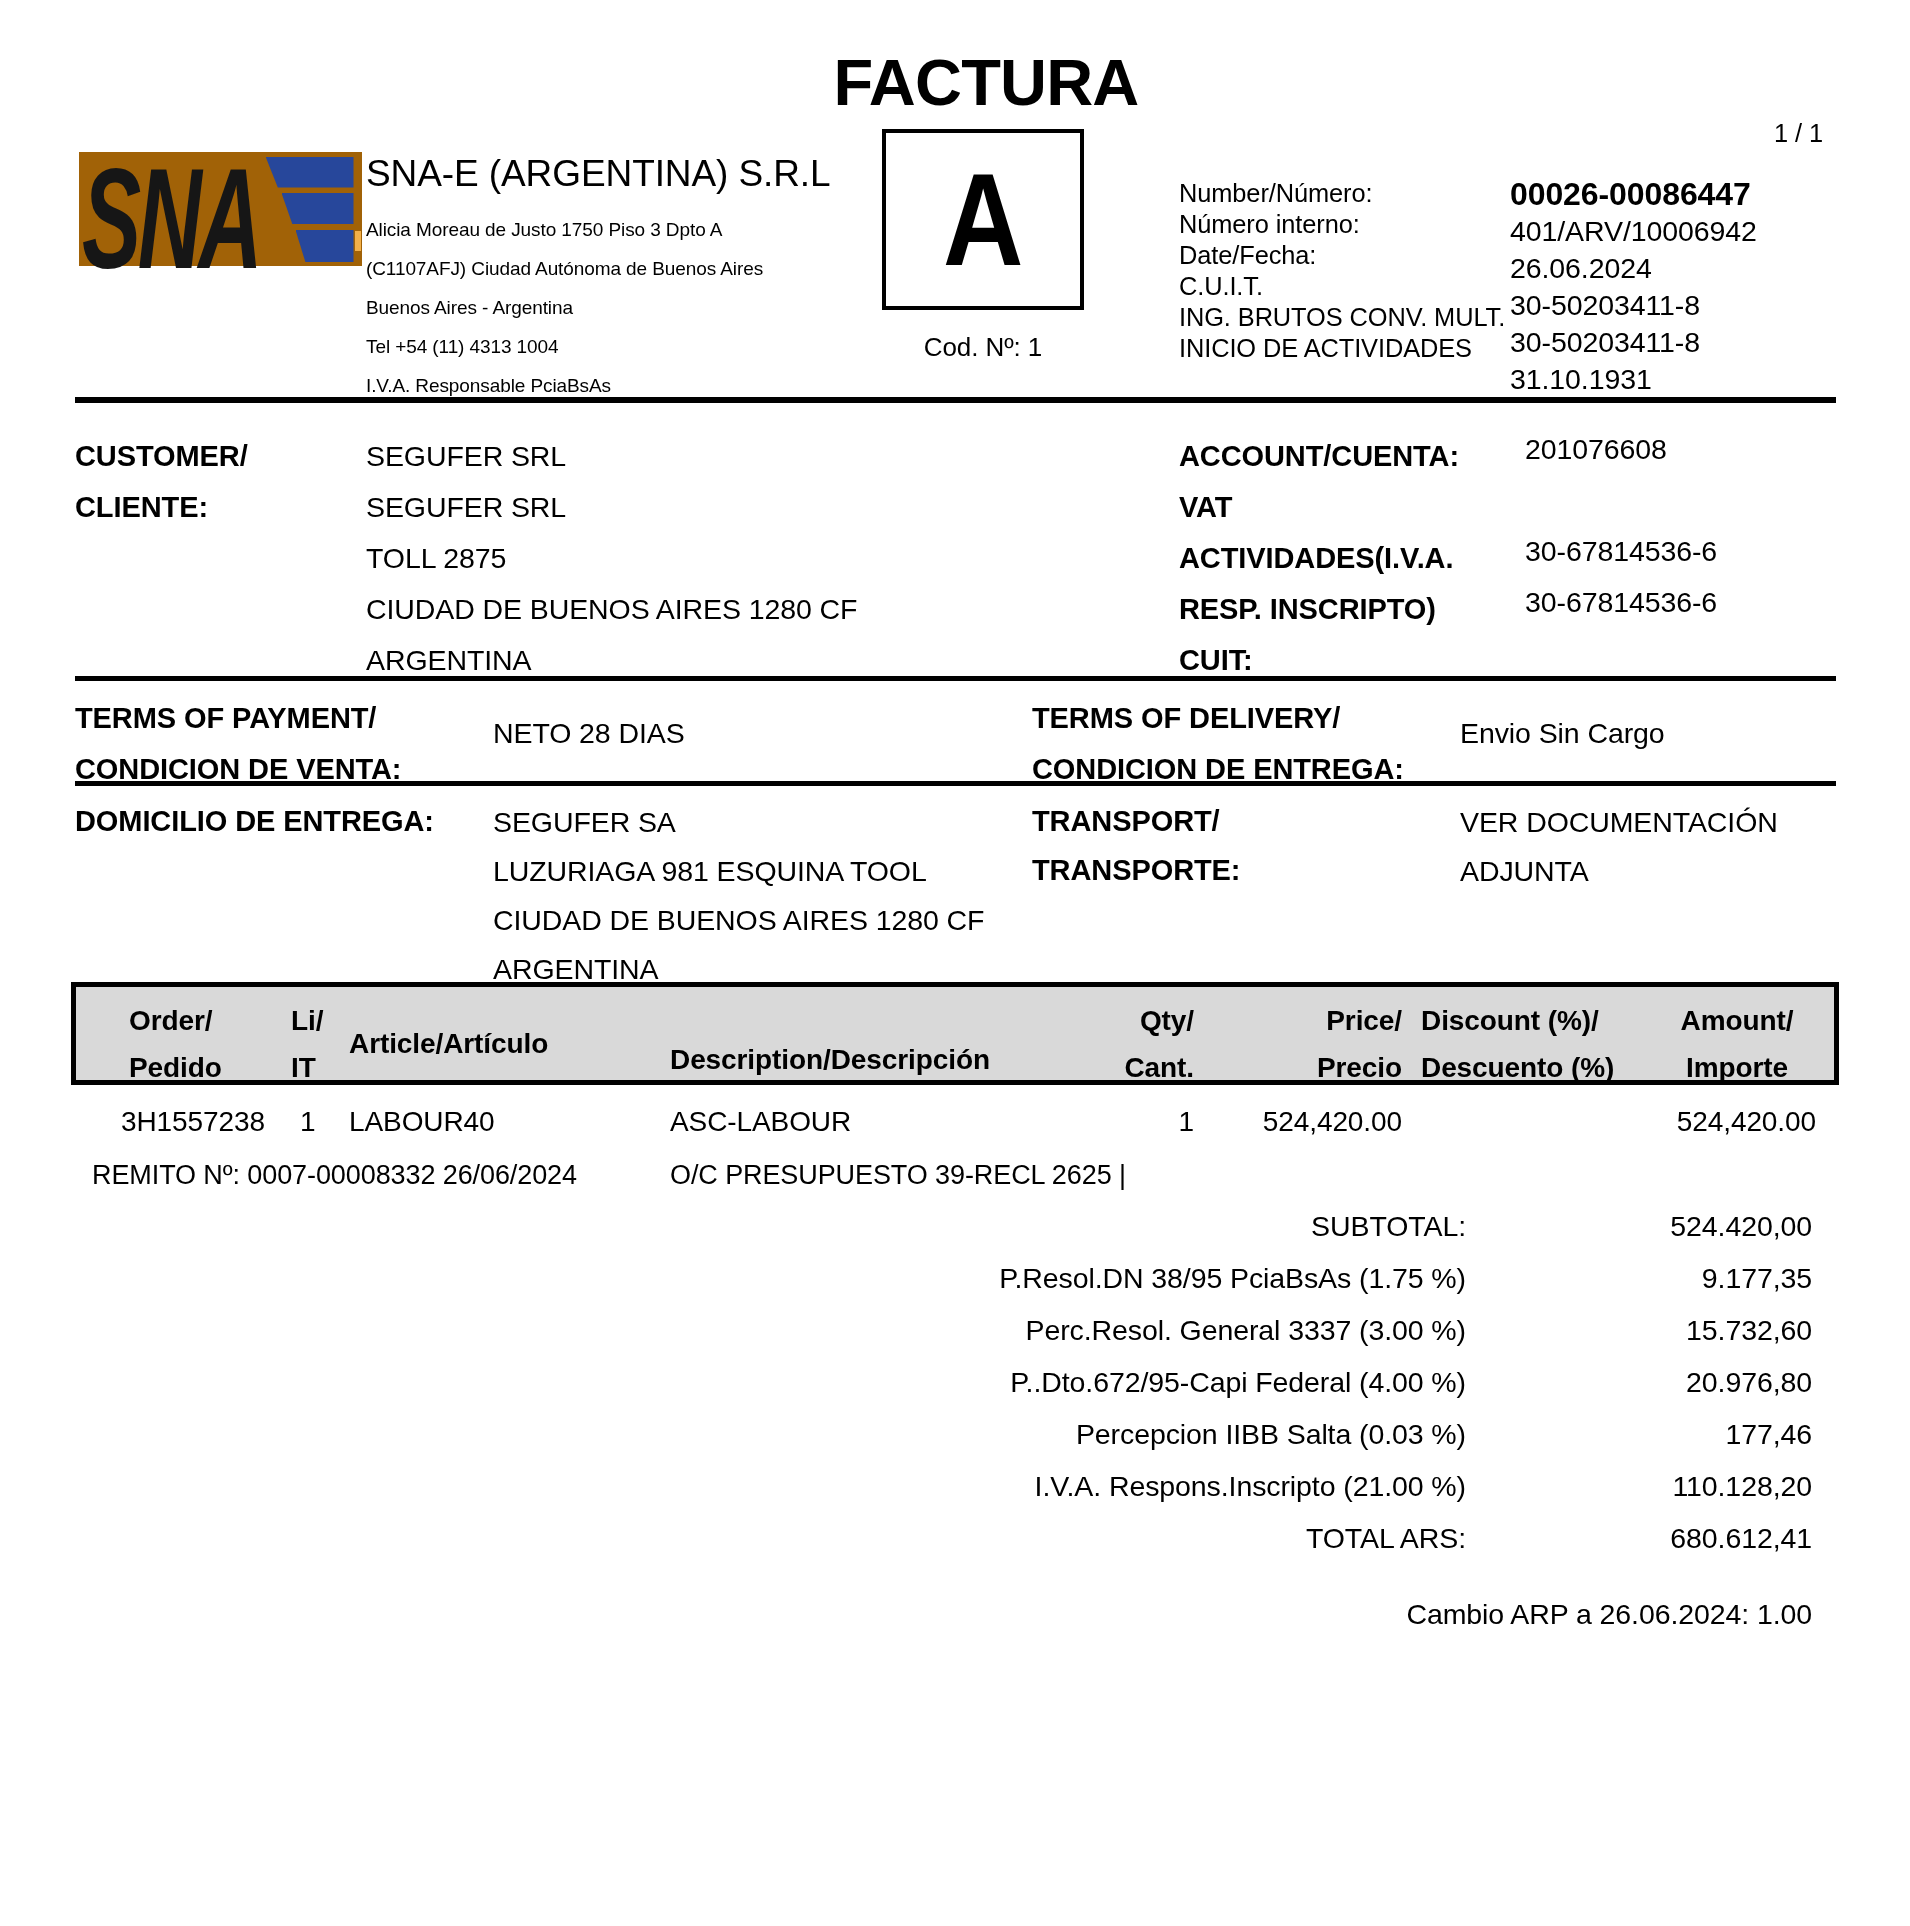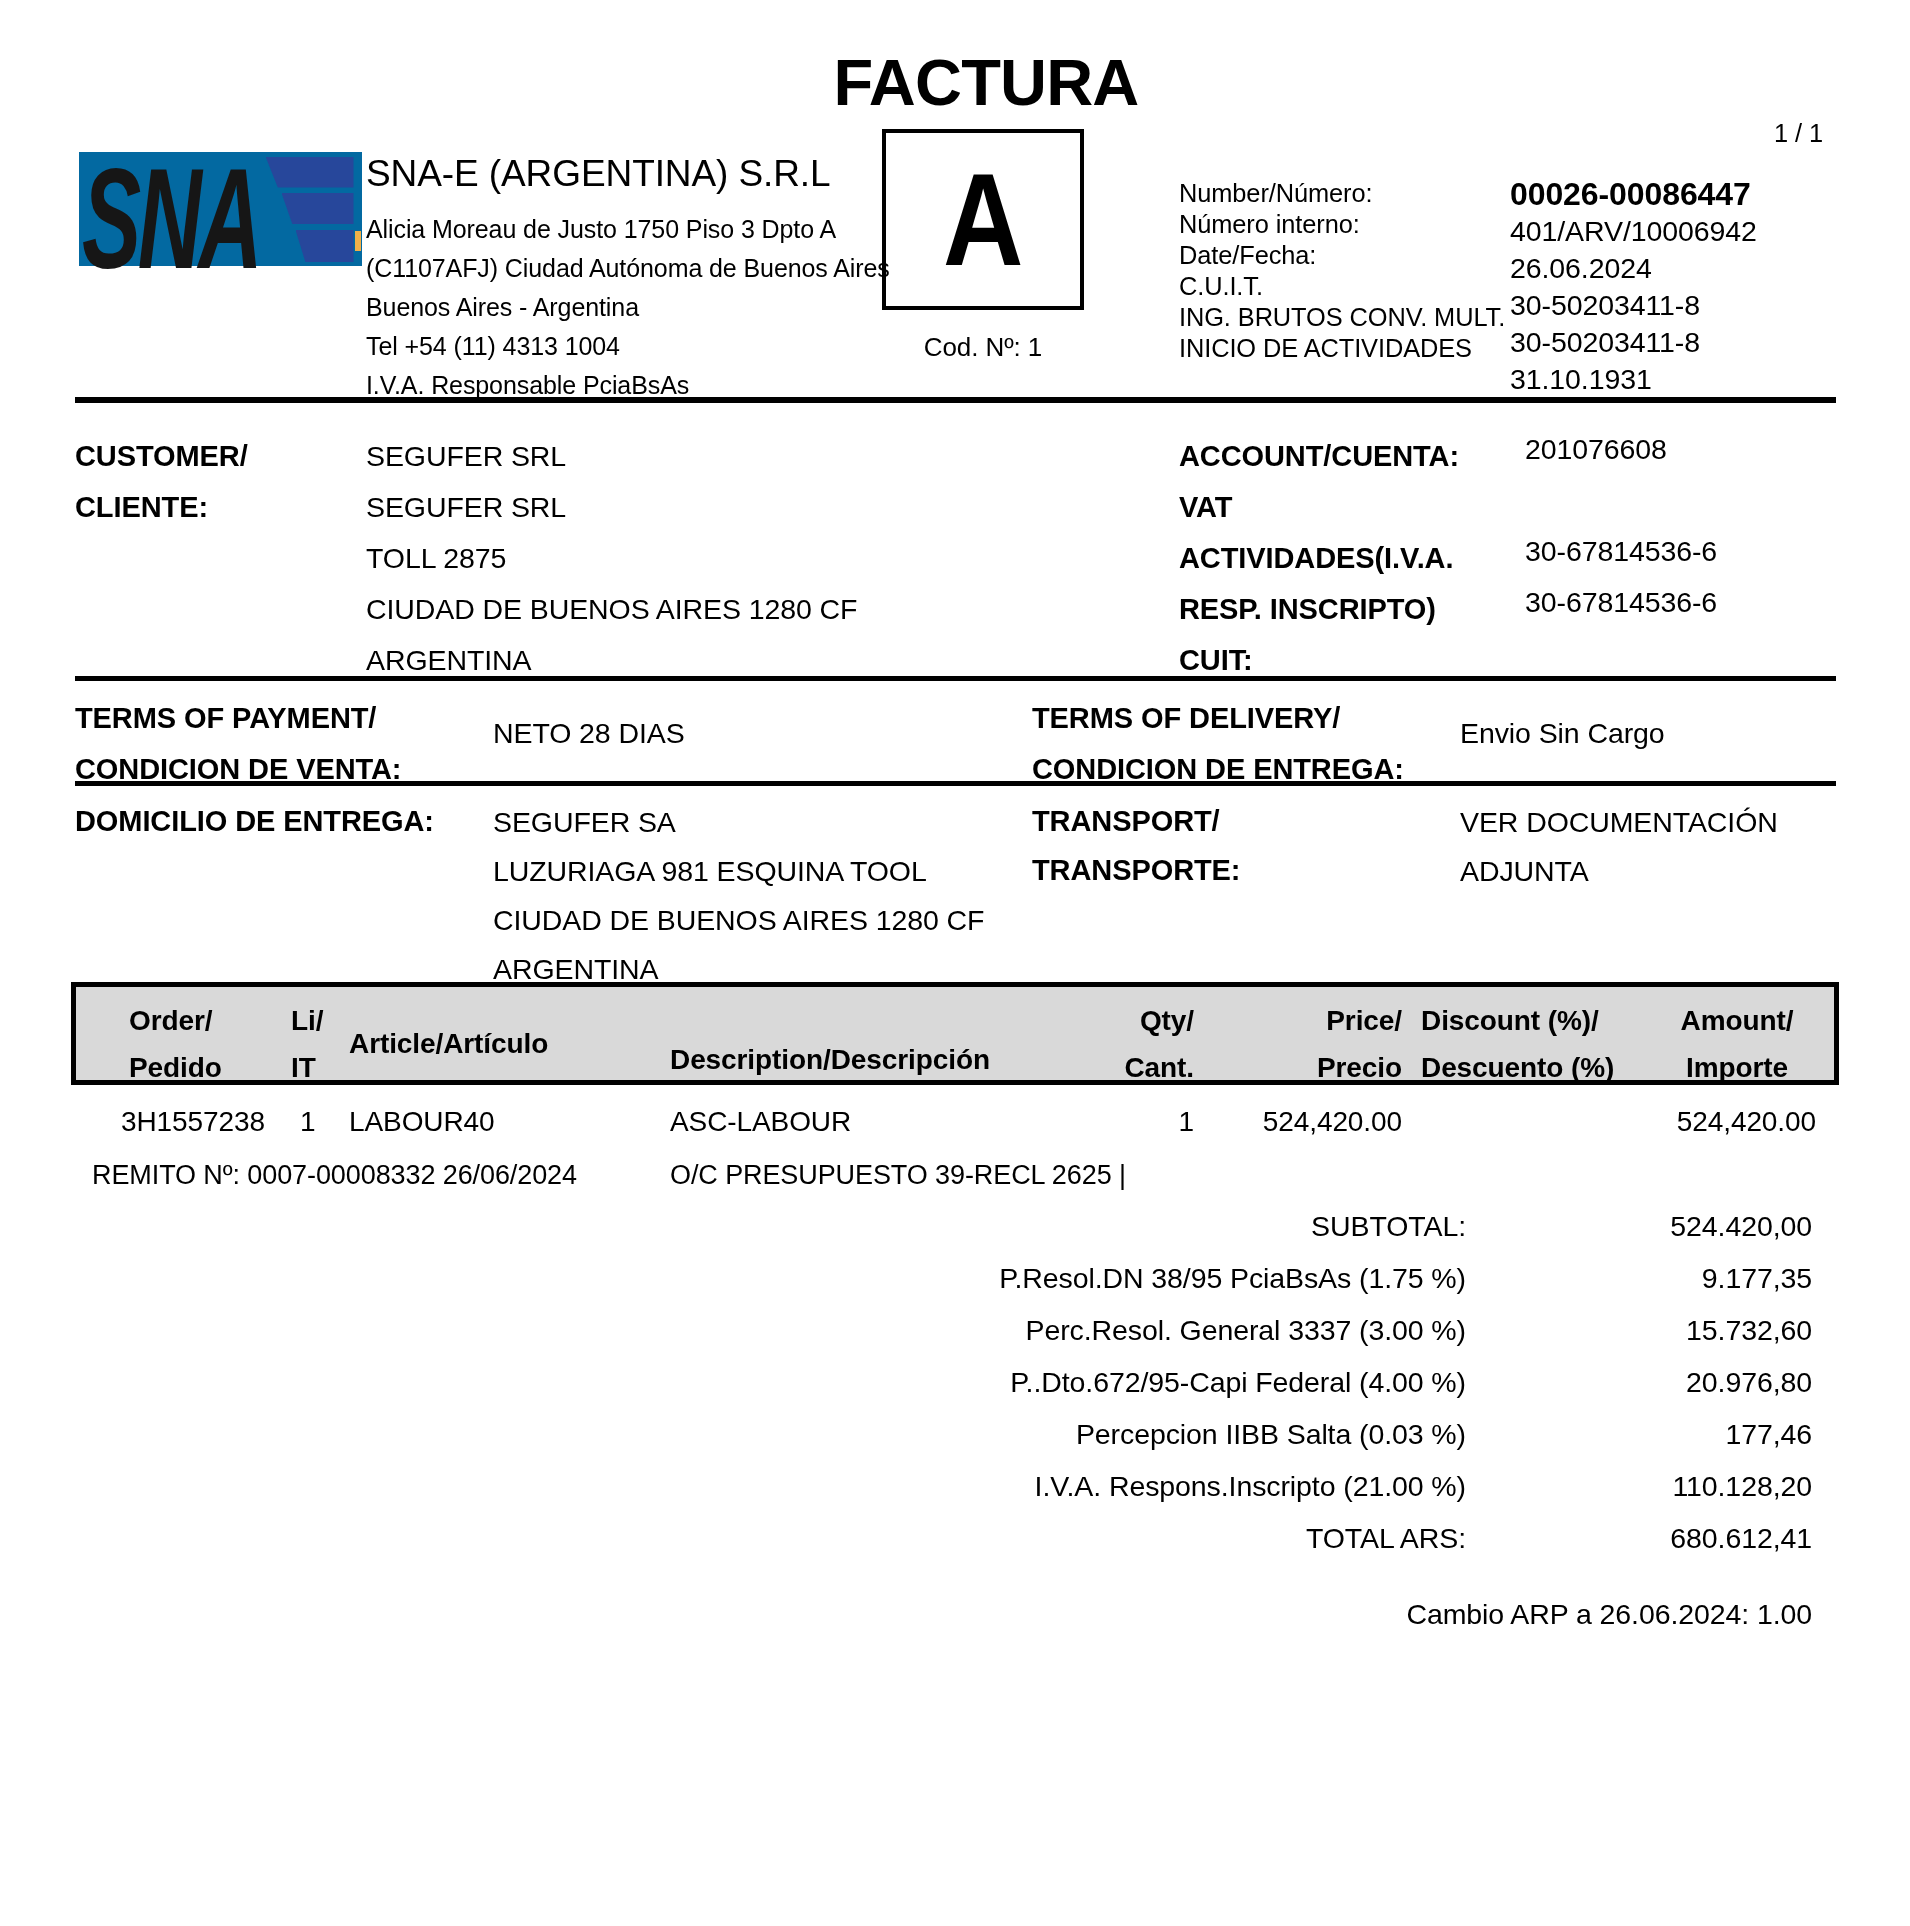--- a/index.html
+++ b/index.html
@@ -16,35 +16,35 @@
   }
 
   
   .f-title {
     position: absolute; top: 45px; left: 693px; width: 586px;
     text-align: center; font-size: 65px; font-weight: bold; letter-spacing: -0.8px;
   }
   .page-num { position: absolute; top: 119px; left: 1707px; width: 116px; text-align: right; font-size: 25.4px; }
 
   
-  .logo { position: absolute; left: 79px; top: 152px; width: 283px; height: 114px; background:#0369a1; }
+  .logo { position: absolute; left: 79px; top: 152px; width: 283px; height: 114px; background:#a16207; }
   .sna-text {
     position: absolute; left: 3.1px; top: -14.6px;
     font-size: 143px; font-weight: 900; font-style: italic;
     letter-spacing: -5.4px; color: #161616;
     transform: scaleX(0.62); transform-origin: 0 0; white-space: nowrap;
   }
   .sna-bar { position: absolute; background: #27479b; }
   .sna-bar.b1 { right: 8.5px; top: 4.6px;  width: 88px; height: 31px; clip-path: polygon(0 0, 100% 0, 100% 100%, 14% 100%); }
   .sna-bar.b2 { right: 8.5px; top: 41px; width: 72px; height: 31px; clip-path: polygon(0 0, 100% 0, 100% 100%, 15% 100%); }
   .sna-bar.b3 { right: 8.5px; top: 78px; width: 58px; height: 32px; clip-path: polygon(0 0, 100% 0, 100% 100%, 17% 100%); }
   .sna-tick { position: absolute; right: 1.5px; top: 79px; width: 5.8px; height: 20px; background: #f2b04a; }
 
   .company-name { position: absolute; left: 366px; top: 153px; font-size: 37px; font-weight: normal; }
-  .company-address { position: absolute; left: 366px; top: 210px; font-size: 25px; line-height: 39px; }
+  .company-address { position: absolute; left: 366px; top: 210px; font-size: 19px; line-height: 39px; }
 
   
   .abox {
     position: absolute; left: 882px; top: 129px; width: 202px; height: 181px;
     border: 4.2px solid #000; display: flex; align-items: center; justify-content: center;
   }
   .aletter { font-size: 131px; font-weight: bold; transform: scaleX(0.85); line-height: 1; }
   .cod { position: absolute; left: 882px; top: 332px; width: 202px; text-align: center; font-size: 26px; }
 
   

